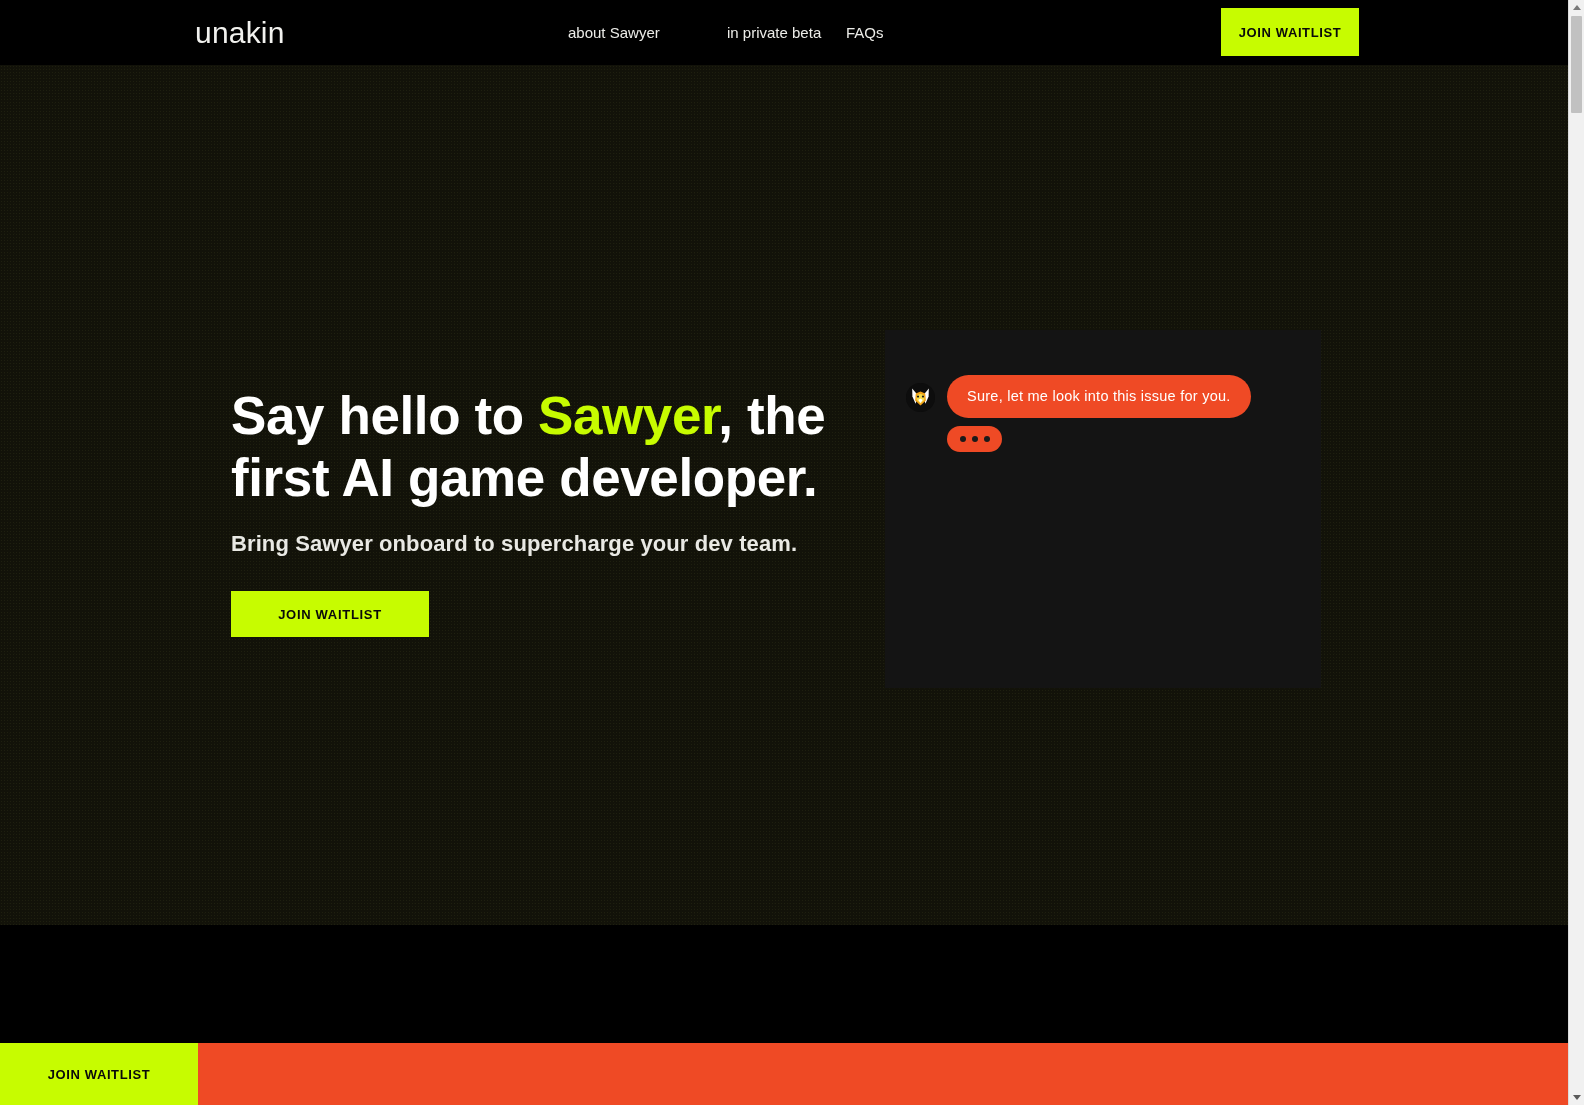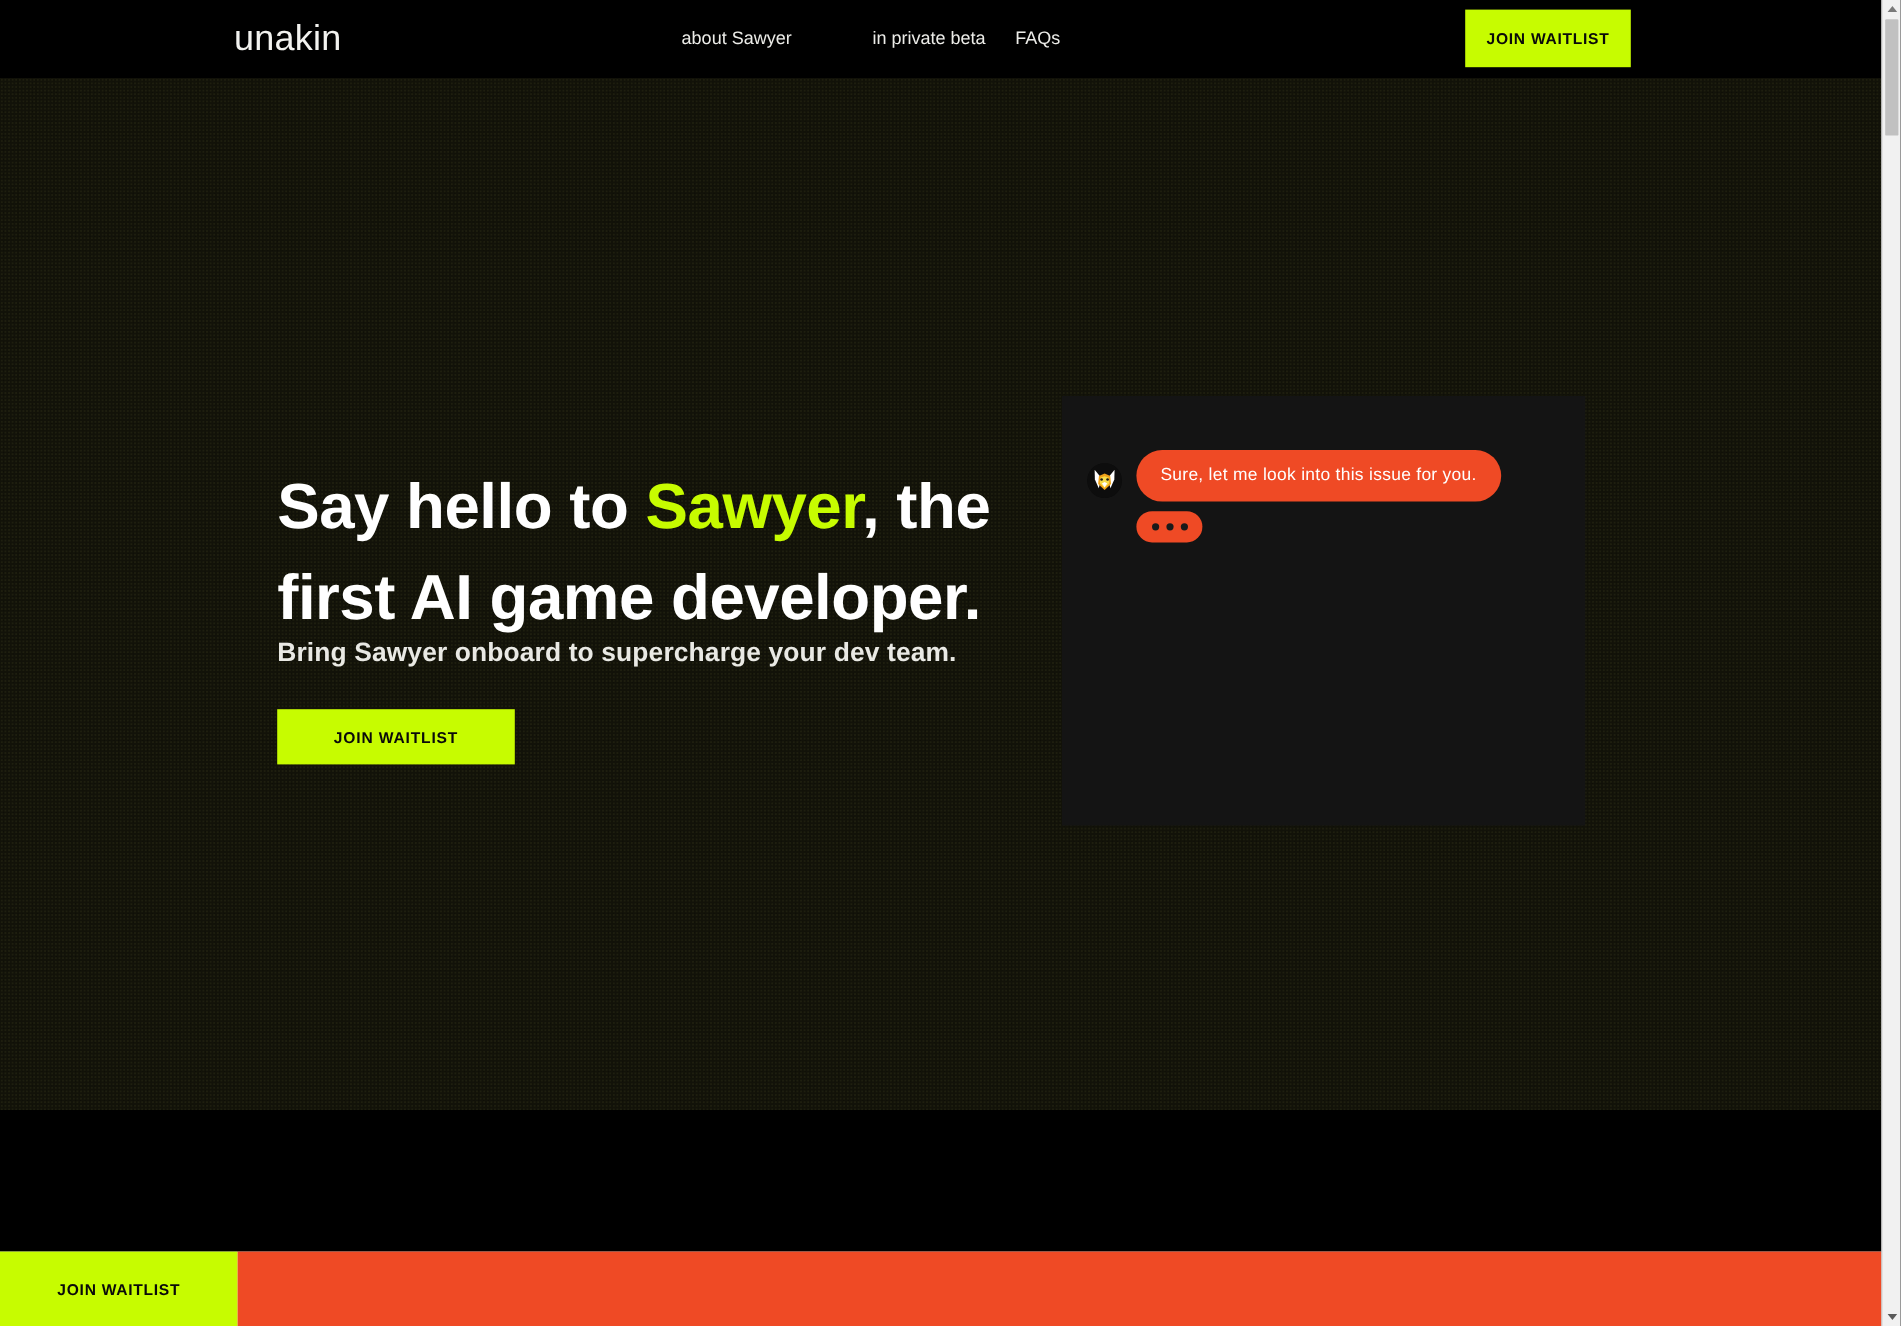--- a/index.html
+++ b/index.html
@@ -18,21 +18,21 @@
     height: 1105px;
     background: #000;
   }
 
   
   #page {
     position: absolute;
     left: 0; top: 0;
     width: 1568px;
     height: 1105px;
-    background: #ffffff;
+    background: #c2410c;
     overflow: hidden;
   }
 
   
   #navbar {
     position: absolute;
     left: 0; top: 0;
     width: 1568px;
     height: 65px;
     background: #000000;
@@ -117,21 +117,21 @@
     z-index: 2;
   }
 
   #headline {
     position: absolute;
     left: 231px;
     top: 320px;
     width: 640px;
     font-size: 53px;
     font-weight: bold;
-    line-height: 76px;
+    line-height: 62px;
     letter-spacing: -0.4px;
     color: #ffffff;
   }
   #headline .accent { color: #c7fc00; }
 
   #subheadline {
     position: absolute;
     left: 231px;
     top: 464px;
     font-size: 22px;
@@ -168,21 +168,21 @@
     width: 436px;
     height: 358px;
     background: #141414;
   }
 
   #chat-row {
     position: absolute;
     left: 21px;
     top: 45px;
     display: flex;
-    align-items: center;
+    align-items: flex-start;
   }
 
   #chat-avatar {
     width: 29px;
     height: 29px;
     border-radius: 50%;
     background: #0d0d0d;
     flex: 0 0 auto;
     margin-top: 8px;
     position: relative;

